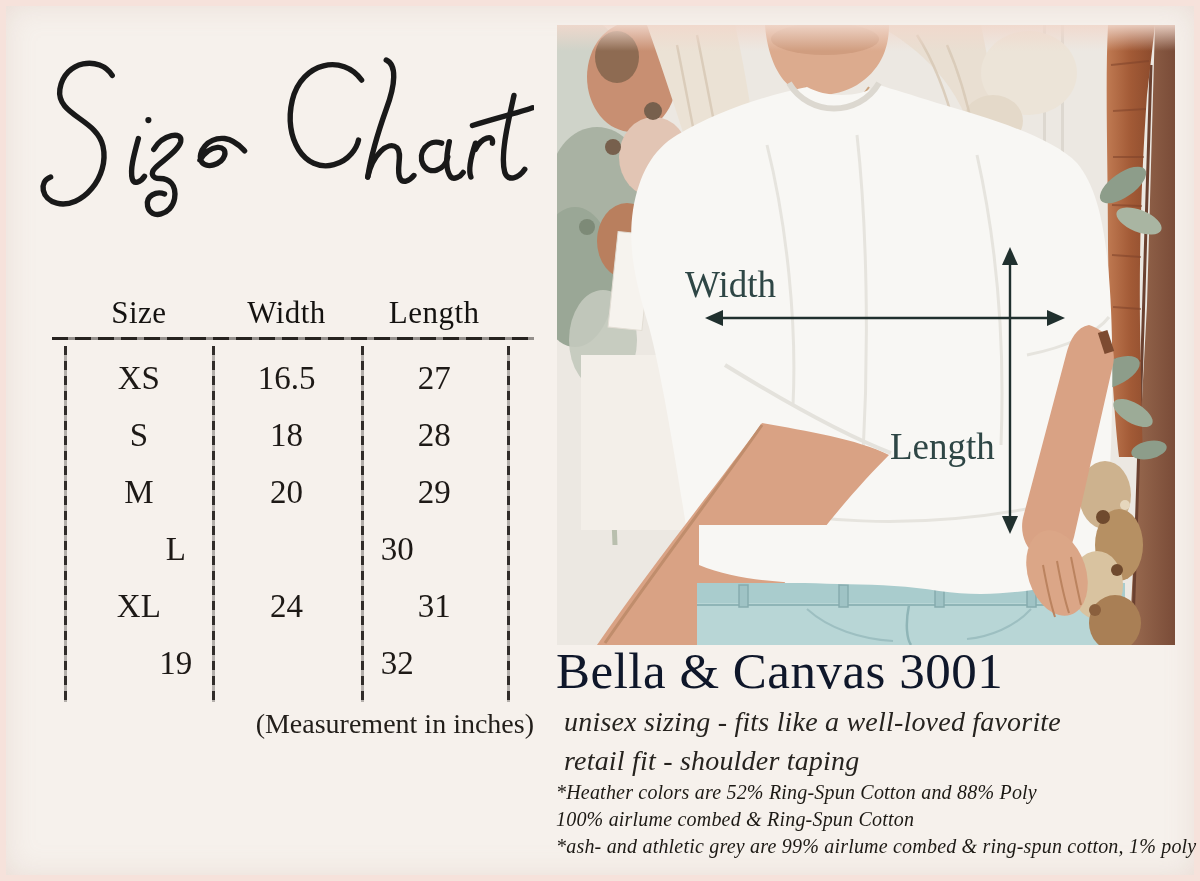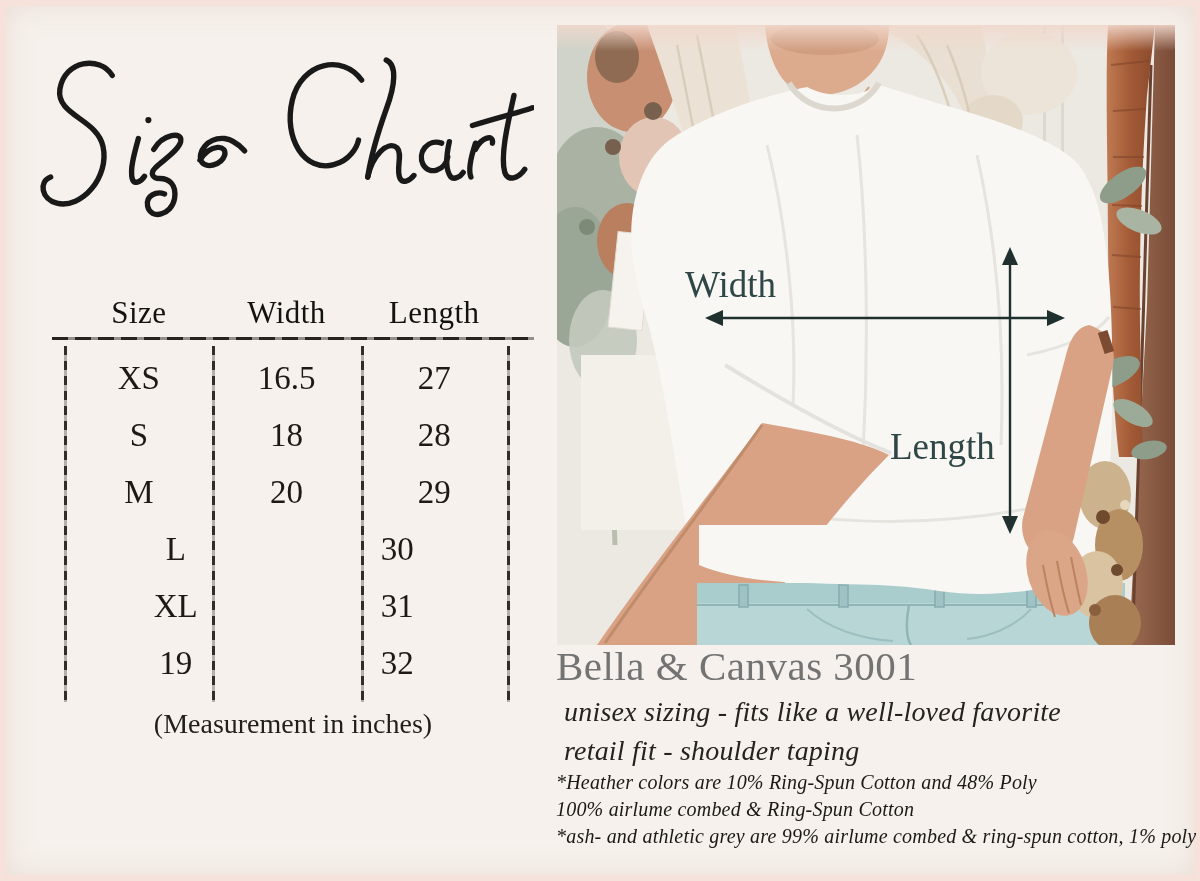--- a/index.html
+++ b/index.html
@@ -20,30 +20,30 @@
       font-size:31px;letter-spacing:.5px;color:#141210;}
   .hrule{position:absolute;left:52px;top:337px;width:482px;height:3px;
       background:repeating-linear-gradient(90deg, rgba(28,24,21,.95) 0 16px, rgba(28,24,21,.45) 16px 23px);}
   .vrule{position:absolute;top:346px;height:356px;width:3px;
       background:repeating-linear-gradient(180deg, rgba(28,24,21,.9) 0 9px, rgba(28,24,21,.30) 9px 15px);}
   .v1{left:64px;} .v2{left:212px;} .v3{left:361px;} .v4{left:507px;}
   .tbody{position:absolute;left:65px;top:350px;width:443px;}
   .tr{display:flex;height:57px;}
   .td{flex:1;display:flex;align-items:center;justify-content:center;
       font-size:33px;color:#1d1916;}
-  .note{position:absolute;left:52px;top:708px;width:482px;text-align:center;
+  .note{position:absolute;left:52px;top:708px;width:482px;text-align:right;
       font-size:28px;color:#221e1a;}
   
   .photo{position:absolute;left:557px;top:25px;width:618px;height:620px;background:#ebe7e1;}
   .photo svg{display:block;}
   .photo text{font-family:"Liberation Serif", serif;}
   .annot{fill:#2e4645;font-size:37px;}
   
   .product{position:absolute;left:556px;top:646px;width:644px;line-height:1;}
-  .pname{font-size:41px;color:#737373;letter-spacing:.5px;}
+  .pname{font-size:51px;color:#0f172a;letter-spacing:.5px;}
   .fit{font-style:italic;font-size:28px;color:#26231f;margin-left:8px;margin-top:11px;letter-spacing:.2px;}
   .fit:first-of-type{margin-top:10px;}
   .mat{font-style:italic;font-size:20px;color:#1c1914;margin-top:7px;white-space:nowrap;letter-spacing:.2px;}
   .mat:first-of-type{margin-top:9px;}
 </style>
 </head>
 <body>
 
 <div class="sheet">
 
@@ -94,20 +94,21 @@
       <div class="td">M</div>
       <div class="td">20</div>
       <div class="td">29</div>
     </div>
     <div class="tr">
       <div class="td">L</div>
       <div class="td">30</div>
     </div>
     <div class="tr">
       <div class="td">XL</div>
+      <div class="td">24</div>
       <div class="td">31</div>
     </div>
     <div class="tr">
       <div class="td">19</div>
       <div class="td">32</div>
     </div>
   </div>
 
   <div class="note">(Measurement in inches)</div>
 
@@ -265,18 +266,18 @@
         <polygon points="453,222 445,240 461,240" fill="#20302e"></polygon>
         <polygon points="453,509 445,491 461,491" fill="#20302e"></polygon>
       </g>
     </svg>
   </div>
 
   <div class="product">
     <div class="pname">Bella &amp; Canvas 3001</div>
     <div class="fit">unisex sizing - fits like a well-loved favorite</div>
     <div class="fit">retail fit - shoulder taping</div>
-    <div class="mat">*Heather colors are 10% Ring-Spun Cotton and 48% Poly</div>
+    <div class="mat">*Heather colors are 52% Ring-Spun Cotton and 88% Poly</div>
     <div class="mat">100% airlume combed &amp; Ring-Spun Cotton</div>
     <div class="mat">*ash- and athletic grey are 99% airlume combed &amp; ring-spun cotton, 1% poly</div>
   </div>
 
 </div>
 
 </body></html>

